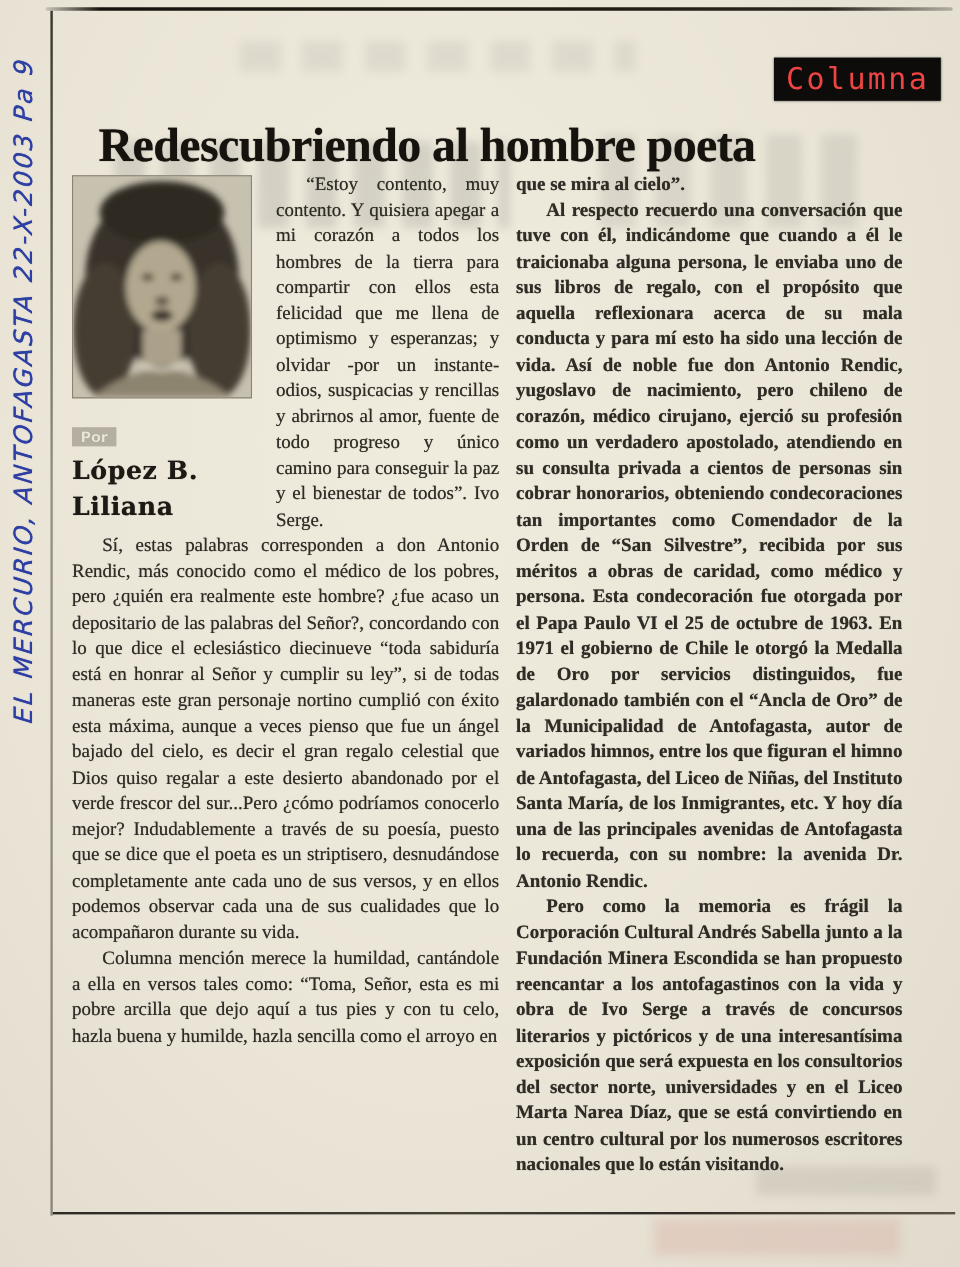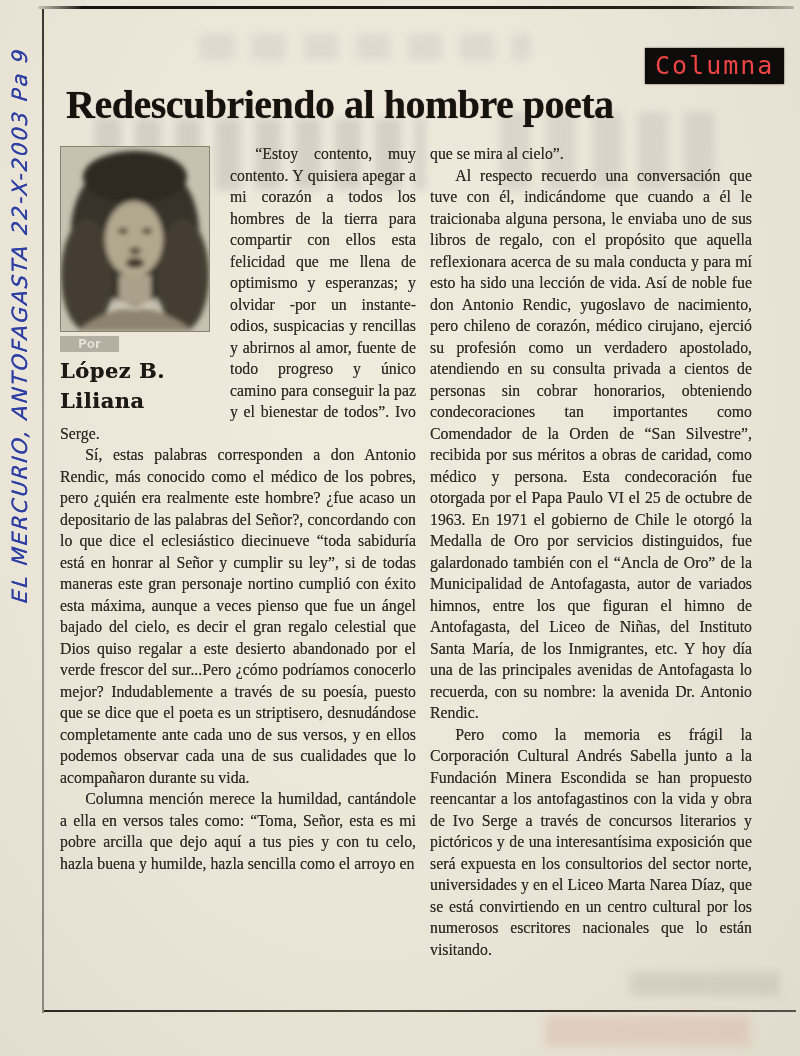--- a/index.html
+++ b/index.html
@@ -49,46 +49,46 @@
   .section-tag{
     position:absolute;left:645px;top:48px;
     background:#0d0c0a;color:#ef4444;
     font-family:"DejaVu Sans Mono", monospace;
     font-size:25px;line-height:36px;letter-spacing:2px;
     padding:0 10px;
     box-shadow:0 0 2px rgba(0,0,0,.6);
   }
   
   .title{
-    position:absolute;left:66px;top:82px;width:680px;margin:0;
+    position:absolute;left:66px;top:82px;width:680px;margin:16px;
     font-family:"Liberation Serif", serif;
     font-weight:bold;font-size:40px;line-height:46px;
     letter-spacing:-0.5px;color:#16130f;
     text-shadow:0 0 0.8px rgba(20,16,10,.8);
   }
   
   .columns{
     position:absolute;left:60px;top:143px;width:692px;
     display:flex;gap:14px;
   }
   .col{color:#2f2c26;font-size:15.8px;line-height:21.5px;text-align:justify;
     text-shadow:0 0 0.6px rgba(55,50,42,.75);}
   .col-left{width:356px;}
-  .col-right{width:322px;}
+  .col-right{width:322px;font-weight:bold;}
   .col p{margin:0;text-indent:1.6em;}
   .col p.noindent{text-indent:0;}
   
   .photo-block{float:left;width:158px;margin:3px 12px 4px 0;}
   .photo{width:148px;height:184px;border:1px solid #8a8374;background:#c9c3b2;overflow:hidden;}
   .photo svg{display:block;}
   .por-badge{
-    display:inline-block;margin-top:4px;
+    display:inline-block;margin-top:24px;
     background:#a8a295;color:#e9e5d8;
     font-family:"DejaVu Sans", sans-serif;font-weight:bold;
-    font-size:12px;line-height:16px;padding:0 18px;
+    font-size:12px;line-height:16px;padding:0 7px;
     opacity:.8;
   }
   .byline-name{
     font-family:"DejaVu Serif", serif;font-weight:bold;
     font-size:21px;line-height:27px;color:#1d1a15;
     letter-spacing:.5px;margin-top:3px;
     text-shadow:0 0 0.6px rgba(30,26,20,.8);
   }
 </style>
 </head>

